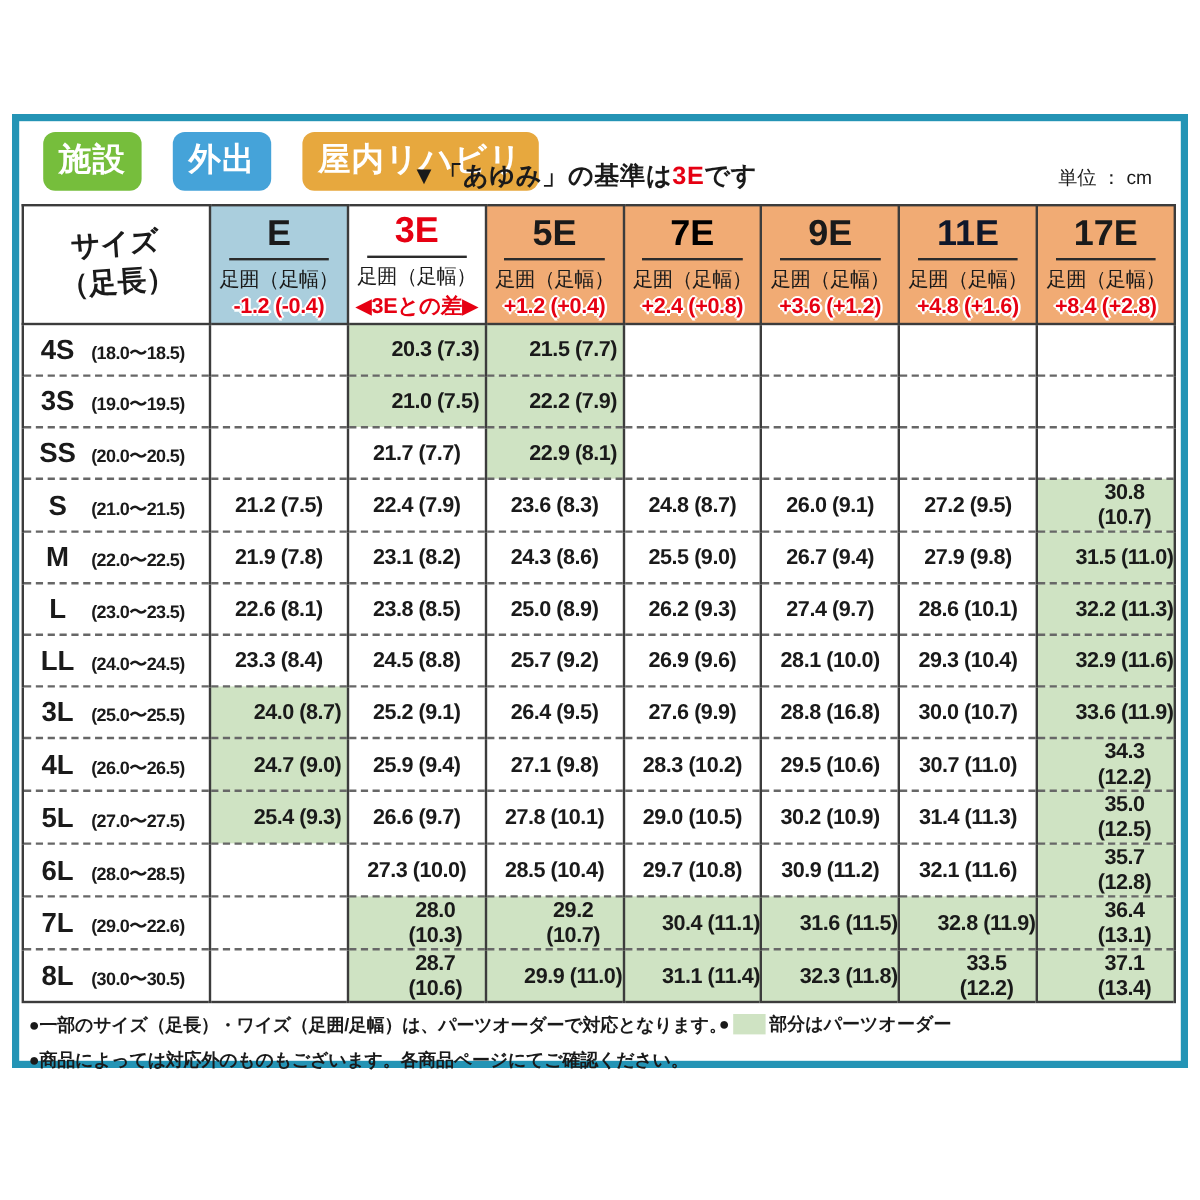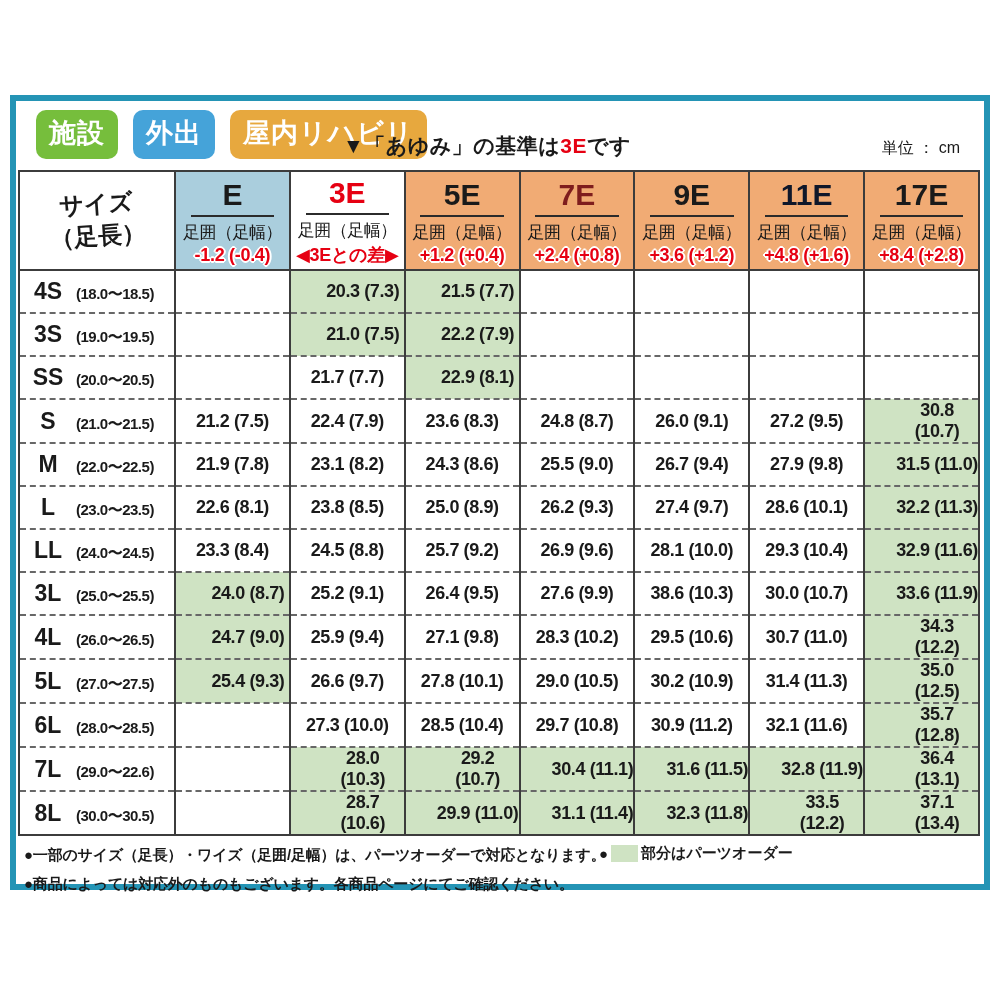--- a/index.html
+++ b/index.html
@@ -6,21 +6,21 @@
   body{
     width:1000px;height:1000px;background:#ffffff;position:relative;overflow:hidden;
     font-family:"Liberation Sans","DejaVu Sans",sans-serif;color:#1a1a1a;
     -webkit-font-smoothing:antialiased;
   }
   .frame{
     position:absolute;left:10px;top:95px;width:968px;height:783px;
     border:6px solid #2494b5;background:#fff;
   }
   
-  .badges{position:absolute;left:20px;top:9px;display:flex;gap:15px;align-items:center;}
+  .badges{position:absolute;left:20px;top:9px;display:flex;gap:26px;align-items:center;}
   .badge{
     color:#fff;font-weight:bold;font-size:27px;line-height:1;
     padding:10px 13px 12px;border-radius:10px;letter-spacing:1px;
   }
   .top-note{position:absolute;left:327px;top:31px;font-size:21px;font-weight:bold;letter-spacing:.5px;}
   .top-note .hl{color:#e60012;}
   .unit{position:absolute;right:24px;top:37px;font-size:16px;}
   
   table.size{
     position:absolute;left:2px;top:69px;width:962px;
@@ -105,21 +105,21 @@
             <div class="col-sub">足囲（足幅）</div>
             <div class="col-diff">◀3Eとの差▶</div>
           </th>
           <th style="background: rgb(241, 171, 116);">
             <div class="col-label" style="color: rgb(26, 26, 26);">5E</div>
             <div class="col-rule"></div>
             <div class="col-sub">足囲（足幅）</div>
             <div class="col-diff">+1.2 (+0.4)</div>
           </th>
           <th style="background: rgb(241, 171, 116);">
-            <div class="col-label" style="color: #7f1d1d;">7E</div>
+            <div class="col-label" style="color: #000000;">7E</div>
             <div class="col-rule"></div>
             <div class="col-sub">足囲（足幅）</div>
             <div class="col-diff">+2.4 (+0.8)</div>
           </th>
           <th style="background: rgb(241, 171, 116);">
             <div class="col-label" style="color: rgb(26, 26, 26);">9E</div>
             <div class="col-rule"></div>
             <div class="col-sub">足囲（足幅）</div>
             <div class="col-diff">+3.6 (+1.2)</div>
           </th>
@@ -207,21 +207,21 @@
           <td>28.1 (10.0)</td>
           <td>29.3 (10.4)</td>
           <td class="green">32.9 (11.6)</td>
         </tr>
         <tr>
           <th class="row-label"><span class="row-size">3L</span><span class="row-range">(25.0〜25.5)</span></th>
           <td class="green">24.0 (8.7)</td>
           <td>25.2 (9.1)</td>
           <td>26.4 (9.5)</td>
           <td>27.6 (9.9)</td>
-          <td>38.6 (10.3)</td>
+          <td>28.8 (16.8)</td>
           <td>30.0 (10.7)</td>
           <td class="green">33.6 (11.9)</td>
         </tr>
         <tr>
           <th class="row-label"><span class="row-size">4L</span><span class="row-range">(26.0〜26.5)</span></th>
           <td class="green">24.7 (9.0)</td>
           <td>25.9 (9.4)</td>
           <td>27.1 (9.8)</td>
           <td>28.3 (10.2)</td>
           <td>29.5 (10.6)</td>

